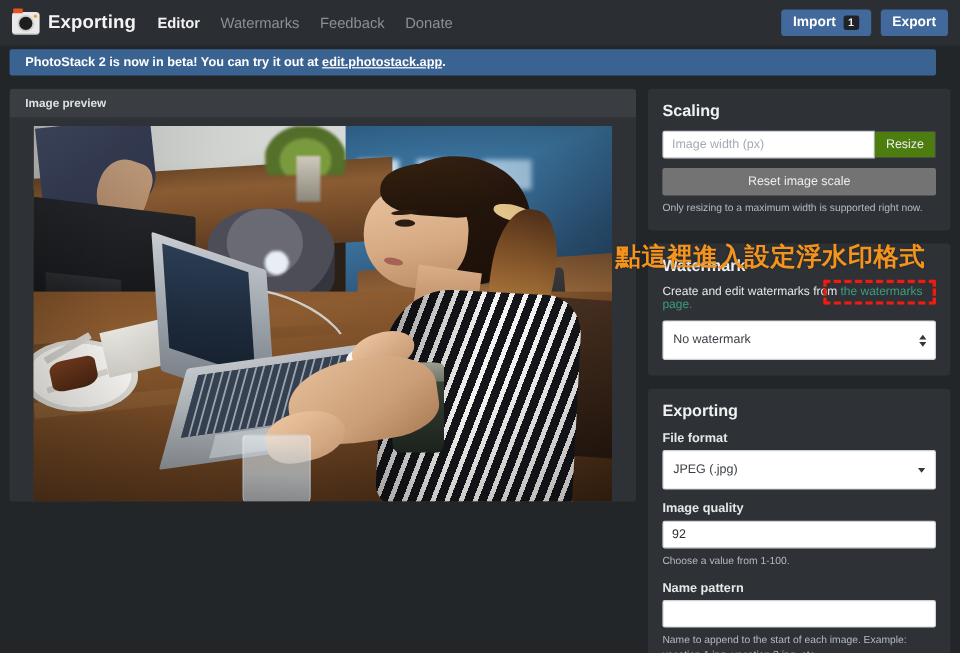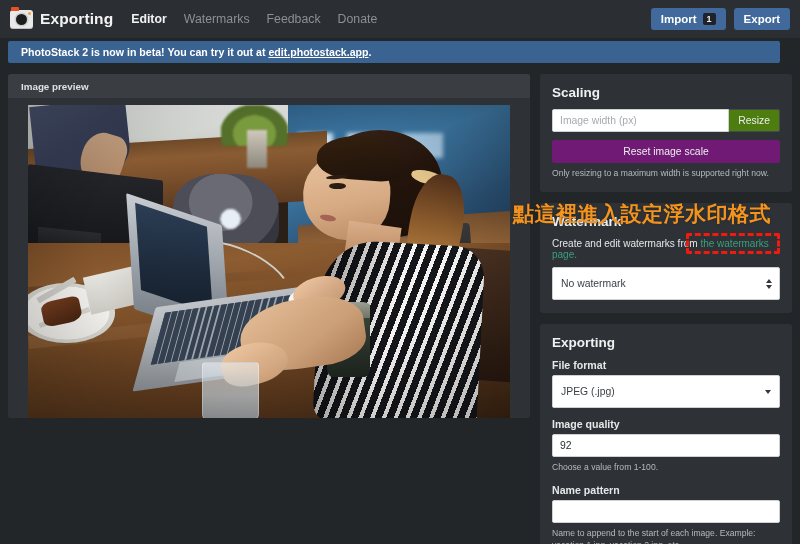--- a/index.html
+++ b/index.html
@@ -375,21 +375,21 @@
   .text-input::placeholder { color: #a6aaae; }
   .input-row { display: flex; }
   .input-row .text-input { border-radius: 2px 0 0 2px; }
   .btn-attached {
     height: 23px; background: #4d7c0f; color: #eceded; border: 1px solid #45494d;
     border-left: none; border-radius: 0 2px 2px 0; font-size: 10.4px;
     padding: 0 9px; font-family: "Liberation Sans", sans-serif; cursor: pointer;
   }
   .btn-block {
     width: 100%; height: 23px; margin-top: 8px;
-    background: #701a75; color: #eceded; border: none; border-radius: 2px;
+    background: #737373; color: #eceded; border: none; border-radius: 2px;
     font-size: 10.4px; font-family: "Liberation Sans", sans-serif; cursor: pointer;
   }
   .select-wrap { position: relative; width: 100%; }
   .select-box {
     width: 100%; height: 33px; background: #fff; border: 1px solid #cfd2d5;
     border-radius: 2px; padding: 0 22px 0 8px; font-size: 10.4px; color: #3a3f44;
     display: flex; align-items: center;
   }
   .select-arrow-updown {
     position: absolute; right: 8px; top: 50%; transform: translateY(-50%);

